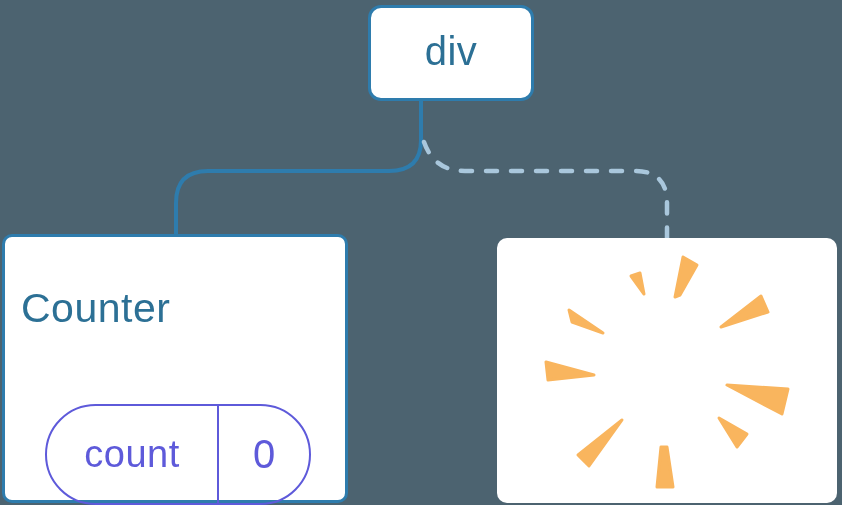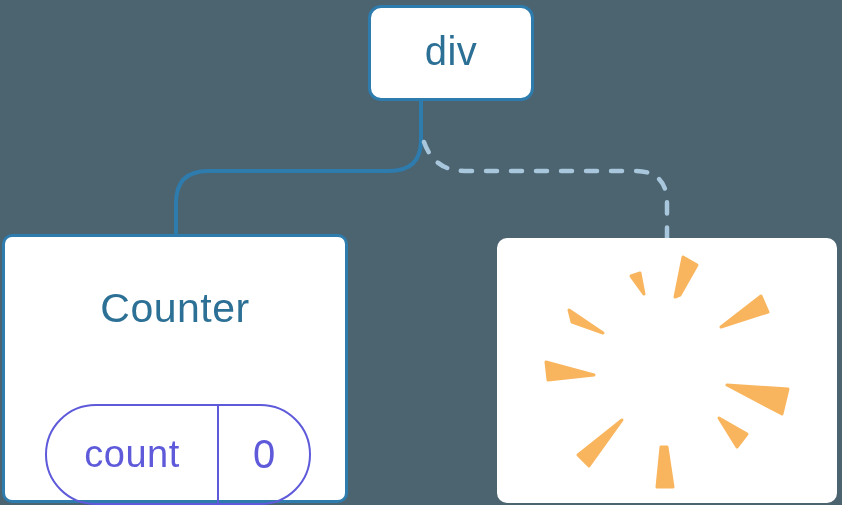--- a/index.html
+++ b/index.html
@@ -66,23 +66,23 @@
     background: var(--card-bg);
     border-radius: 10px;
   }
   .card-counter {
     left: 2px; top: 234px;
     width: 346px; height: 269px;
     border: 3px solid var(--node-border);
   }
   .card-counter-title {
     position: absolute;
-    top: 48px; left: 0;
+    top: 48px; left: 16px;
     width: 100%;
-    text-align: center;
+    text-align: left;
     font-size: 41px;
     font-weight: 500;
     letter-spacing: 0.5px;
     color: var(--node-text);
   }
   .state-pill {
     position: absolute;
     left: 40px; top: 121px;
     width: 266px; height: 101px;
     border: 2.5px solid var(--pill-accent);

